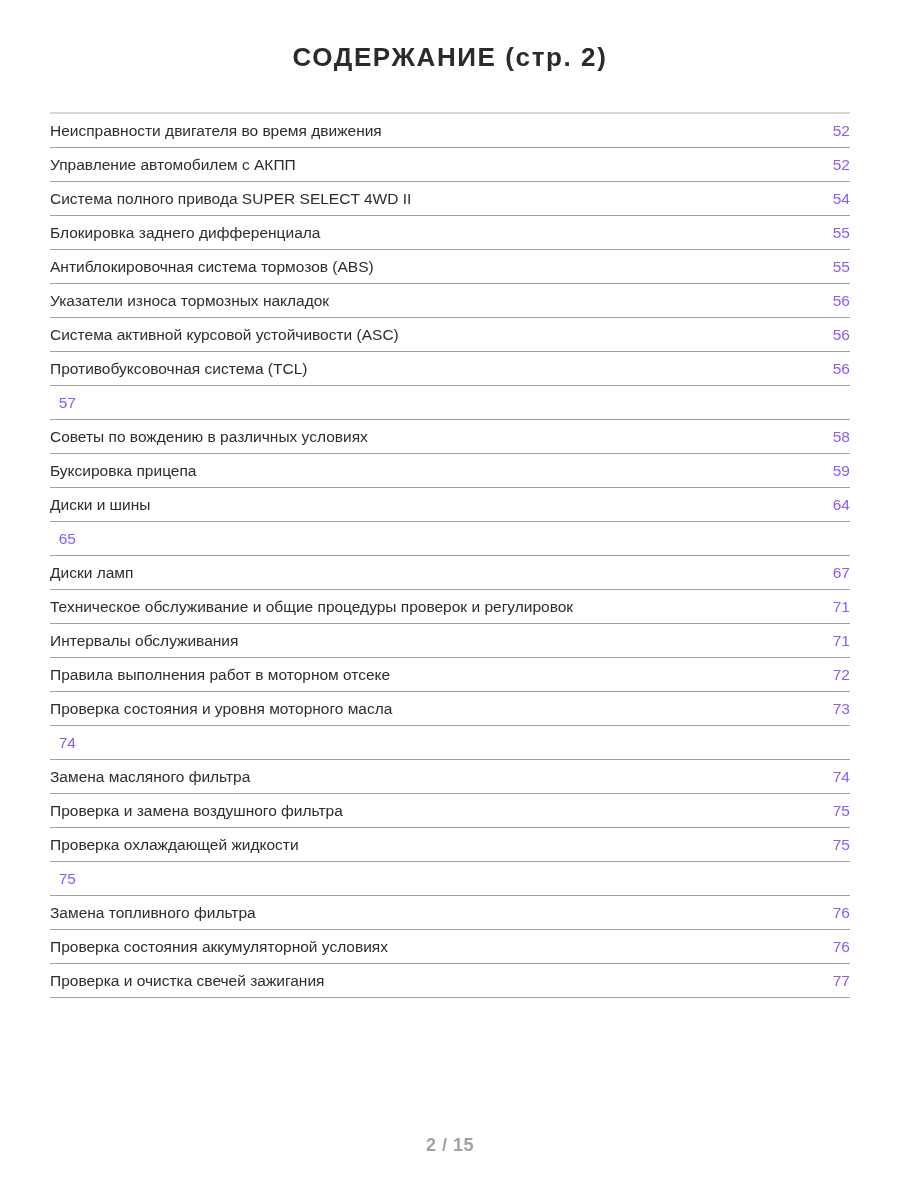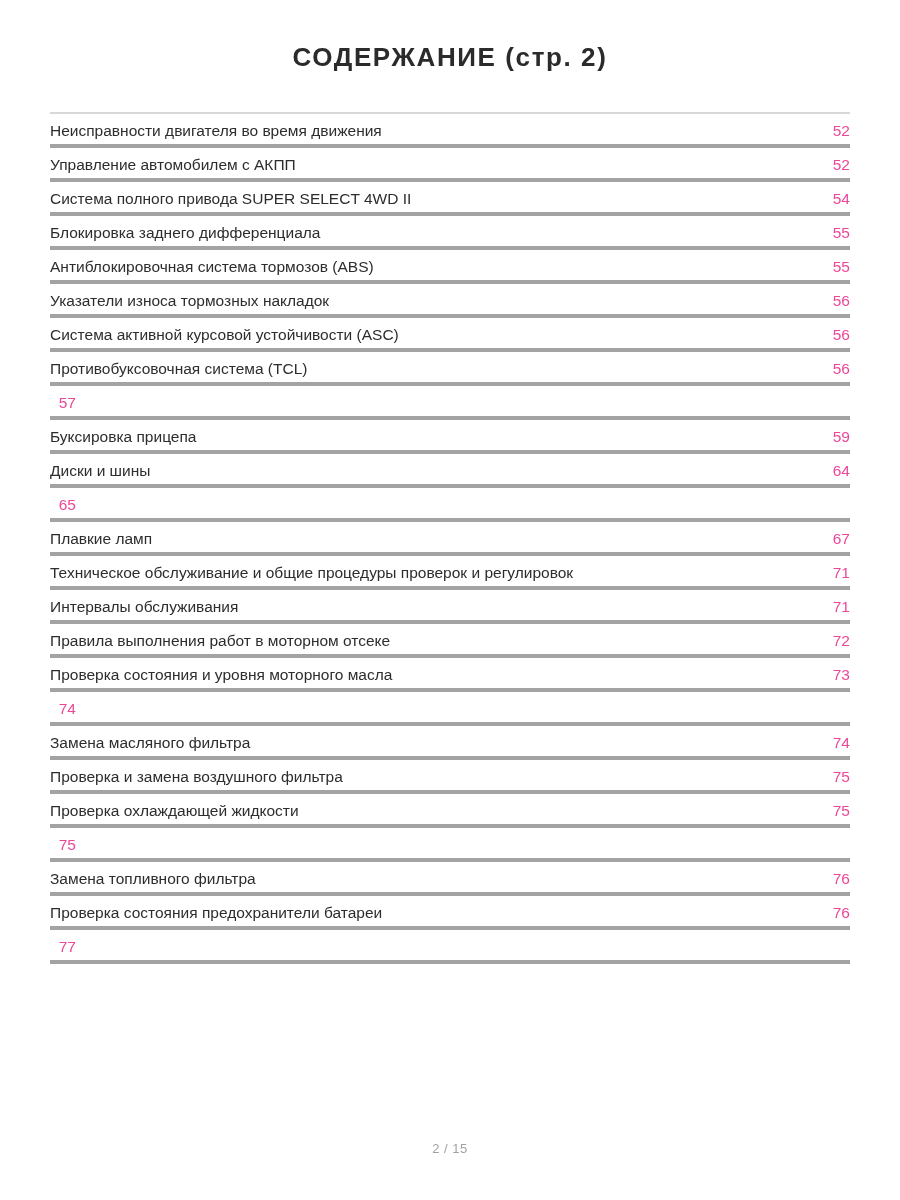--- a/index.html
+++ b/index.html
@@ -44,48 +44,49 @@
     margin: 0 50px;
     padding: 0;
     list-style: none;
   }
   .toc-row {
     display: flex;
     align-items: baseline;
     justify-content: space-between;
     height: 34px;
     box-sizing: border-box;
-    border-bottom: 4px solid #a3a3a3;
+    border-bottom: 1px solid #a3a3a3;
   }
   .toc-label {
     font-size: 15.5px;
     color: #2d2d2d;
     line-height: 34px;
     white-space: nowrap;
     overflow: hidden;
     text-overflow: ellipsis;
     padding-right: 16px;
   }
   .toc-page {
     font-size: 15.5px;
-    color: #ec4899;
+    color: #8b5cf6;
     line-height: 34px;
     flex: 0 0 auto;
     text-align: right;
     min-width: 26px;
   }
   .footer {
     position: absolute;
     left: 0;
     right: 0;
     bottom: 44px;
     text-align: center;
-    font-size: 13px;
+    font-size: 18px;
     color: #a2a2a2;
     letter-spacing: 0.5px;
+    font-weight: bold;
   }
 </style>
 </head>
 <body>
 
 <div class="page">
 
   <h1 class="page-title">СОДЕРЖАНИЕ (стр. 2)</h1>
 
   <div class="title-rule"></div>
@@ -129,38 +130,42 @@
 
   <li class="toc-row">
     <span class="toc-label">Противобуксовочная система (TCL)</span>
     <span class="toc-page">56</span>
   </li>
 
   <li class="toc-row">
     <span class="toc-page">57</span>
   </li>
 
+  <li class="toc-row">
+    <span class="toc-label">Советы по вождению в различных условиях</span>
+    <span class="toc-page">58</span>
+  </li>
 
   <li class="toc-row">
     <span class="toc-label">Буксировка прицепа</span>
     <span class="toc-page">59</span>
   </li>
 
 
   <li class="toc-row">
     <span class="toc-label">Диски и шины</span>
     <span class="toc-page">64</span>
   </li>
 
   <li class="toc-row">
     <span class="toc-page">65</span>
   </li>
 
   <li class="toc-row">
-    <span class="toc-label">Плавкие ламп</span>
+    <span class="toc-label">Диски ламп</span>
     <span class="toc-page">67</span>
   </li>
 
   <li class="toc-row">
     <span class="toc-label">Техническое обслуживание и общие процедуры проверок и регулировок</span>
     <span class="toc-page">71</span>
   </li>
 
   <li class="toc-row">
     <span class="toc-label">Интервалы обслуживания</span>
@@ -199,24 +204,25 @@
   <li class="toc-row">
     <span class="toc-page">75</span>
   </li>
 
   <li class="toc-row">
     <span class="toc-label">Замена топливного фильтра</span>
     <span class="toc-page">76</span>
   </li>
 
   <li class="toc-row">
-    <span class="toc-label">Проверка состояния предохранители батареи</span>
+    <span class="toc-label">Проверка состояния аккумуляторной условиях</span>
     <span class="toc-page">76</span>
   </li>
 
   <li class="toc-row">
+    <span class="toc-label">Проверка и очистка свечей зажигания</span>
     <span class="toc-page">77</span>
   </li>
 </ul>
 
   <div class="footer">2 / 15</div>
 
 </div>
 
 </body></html>

